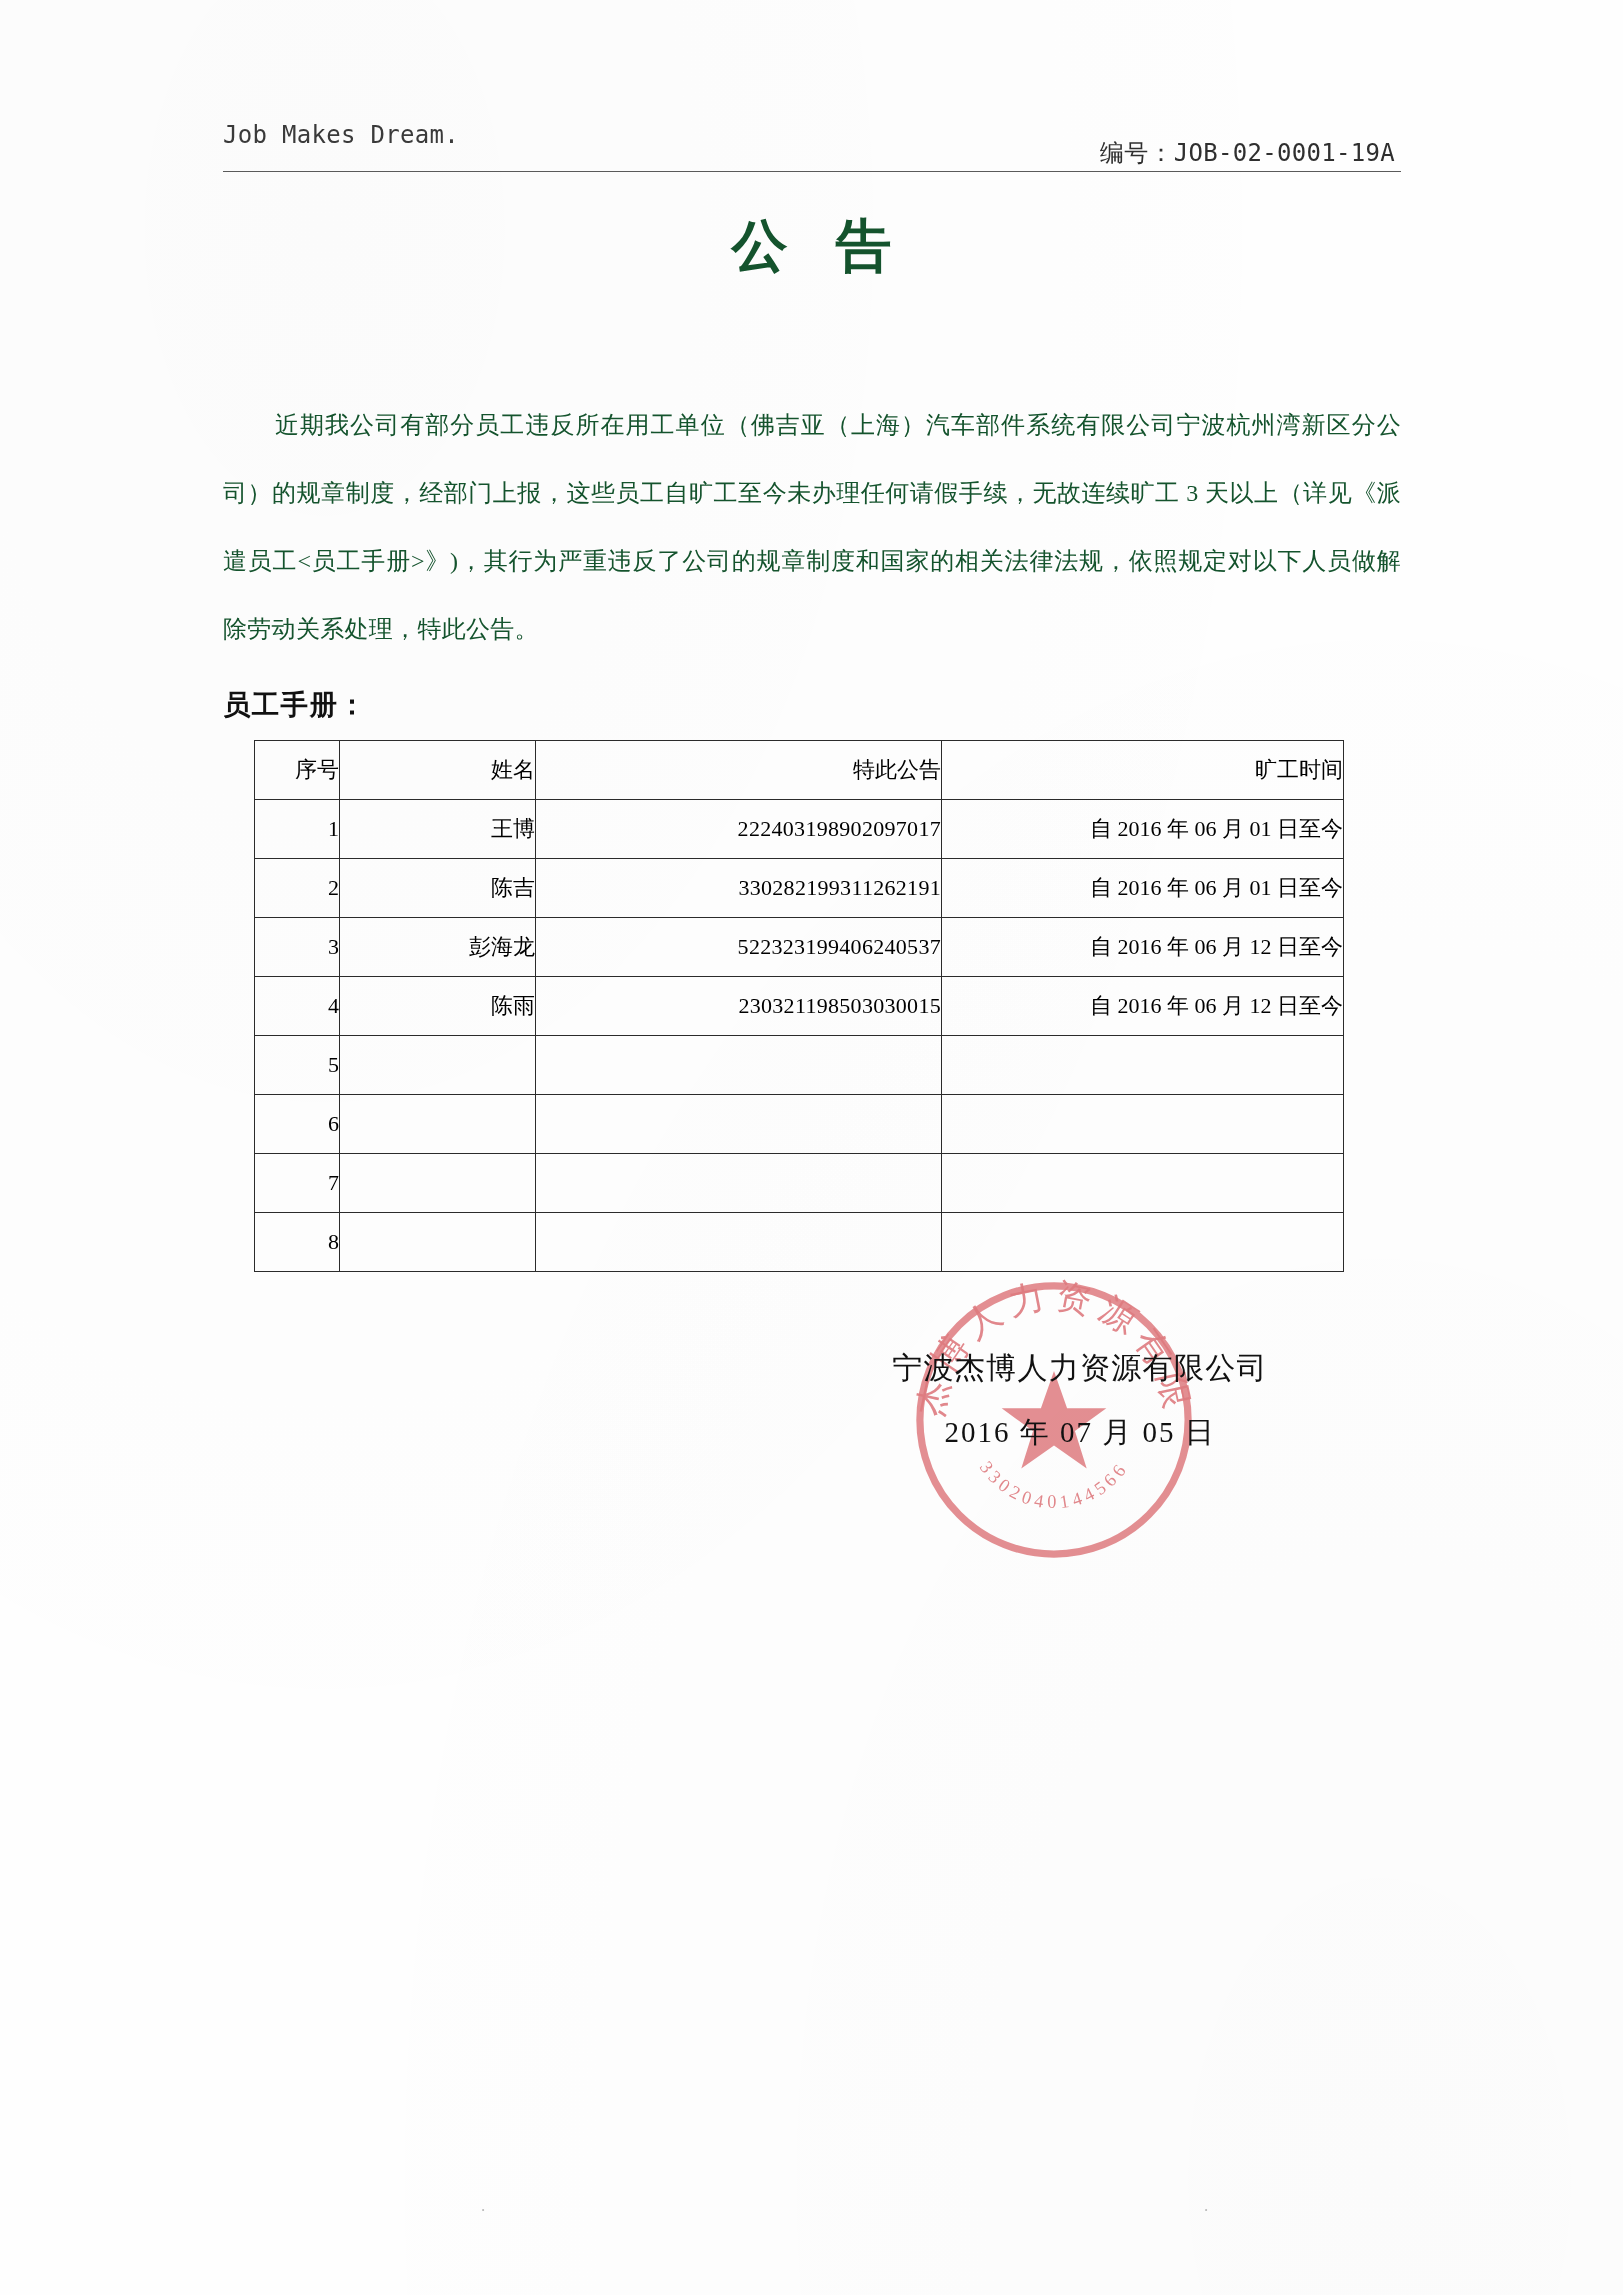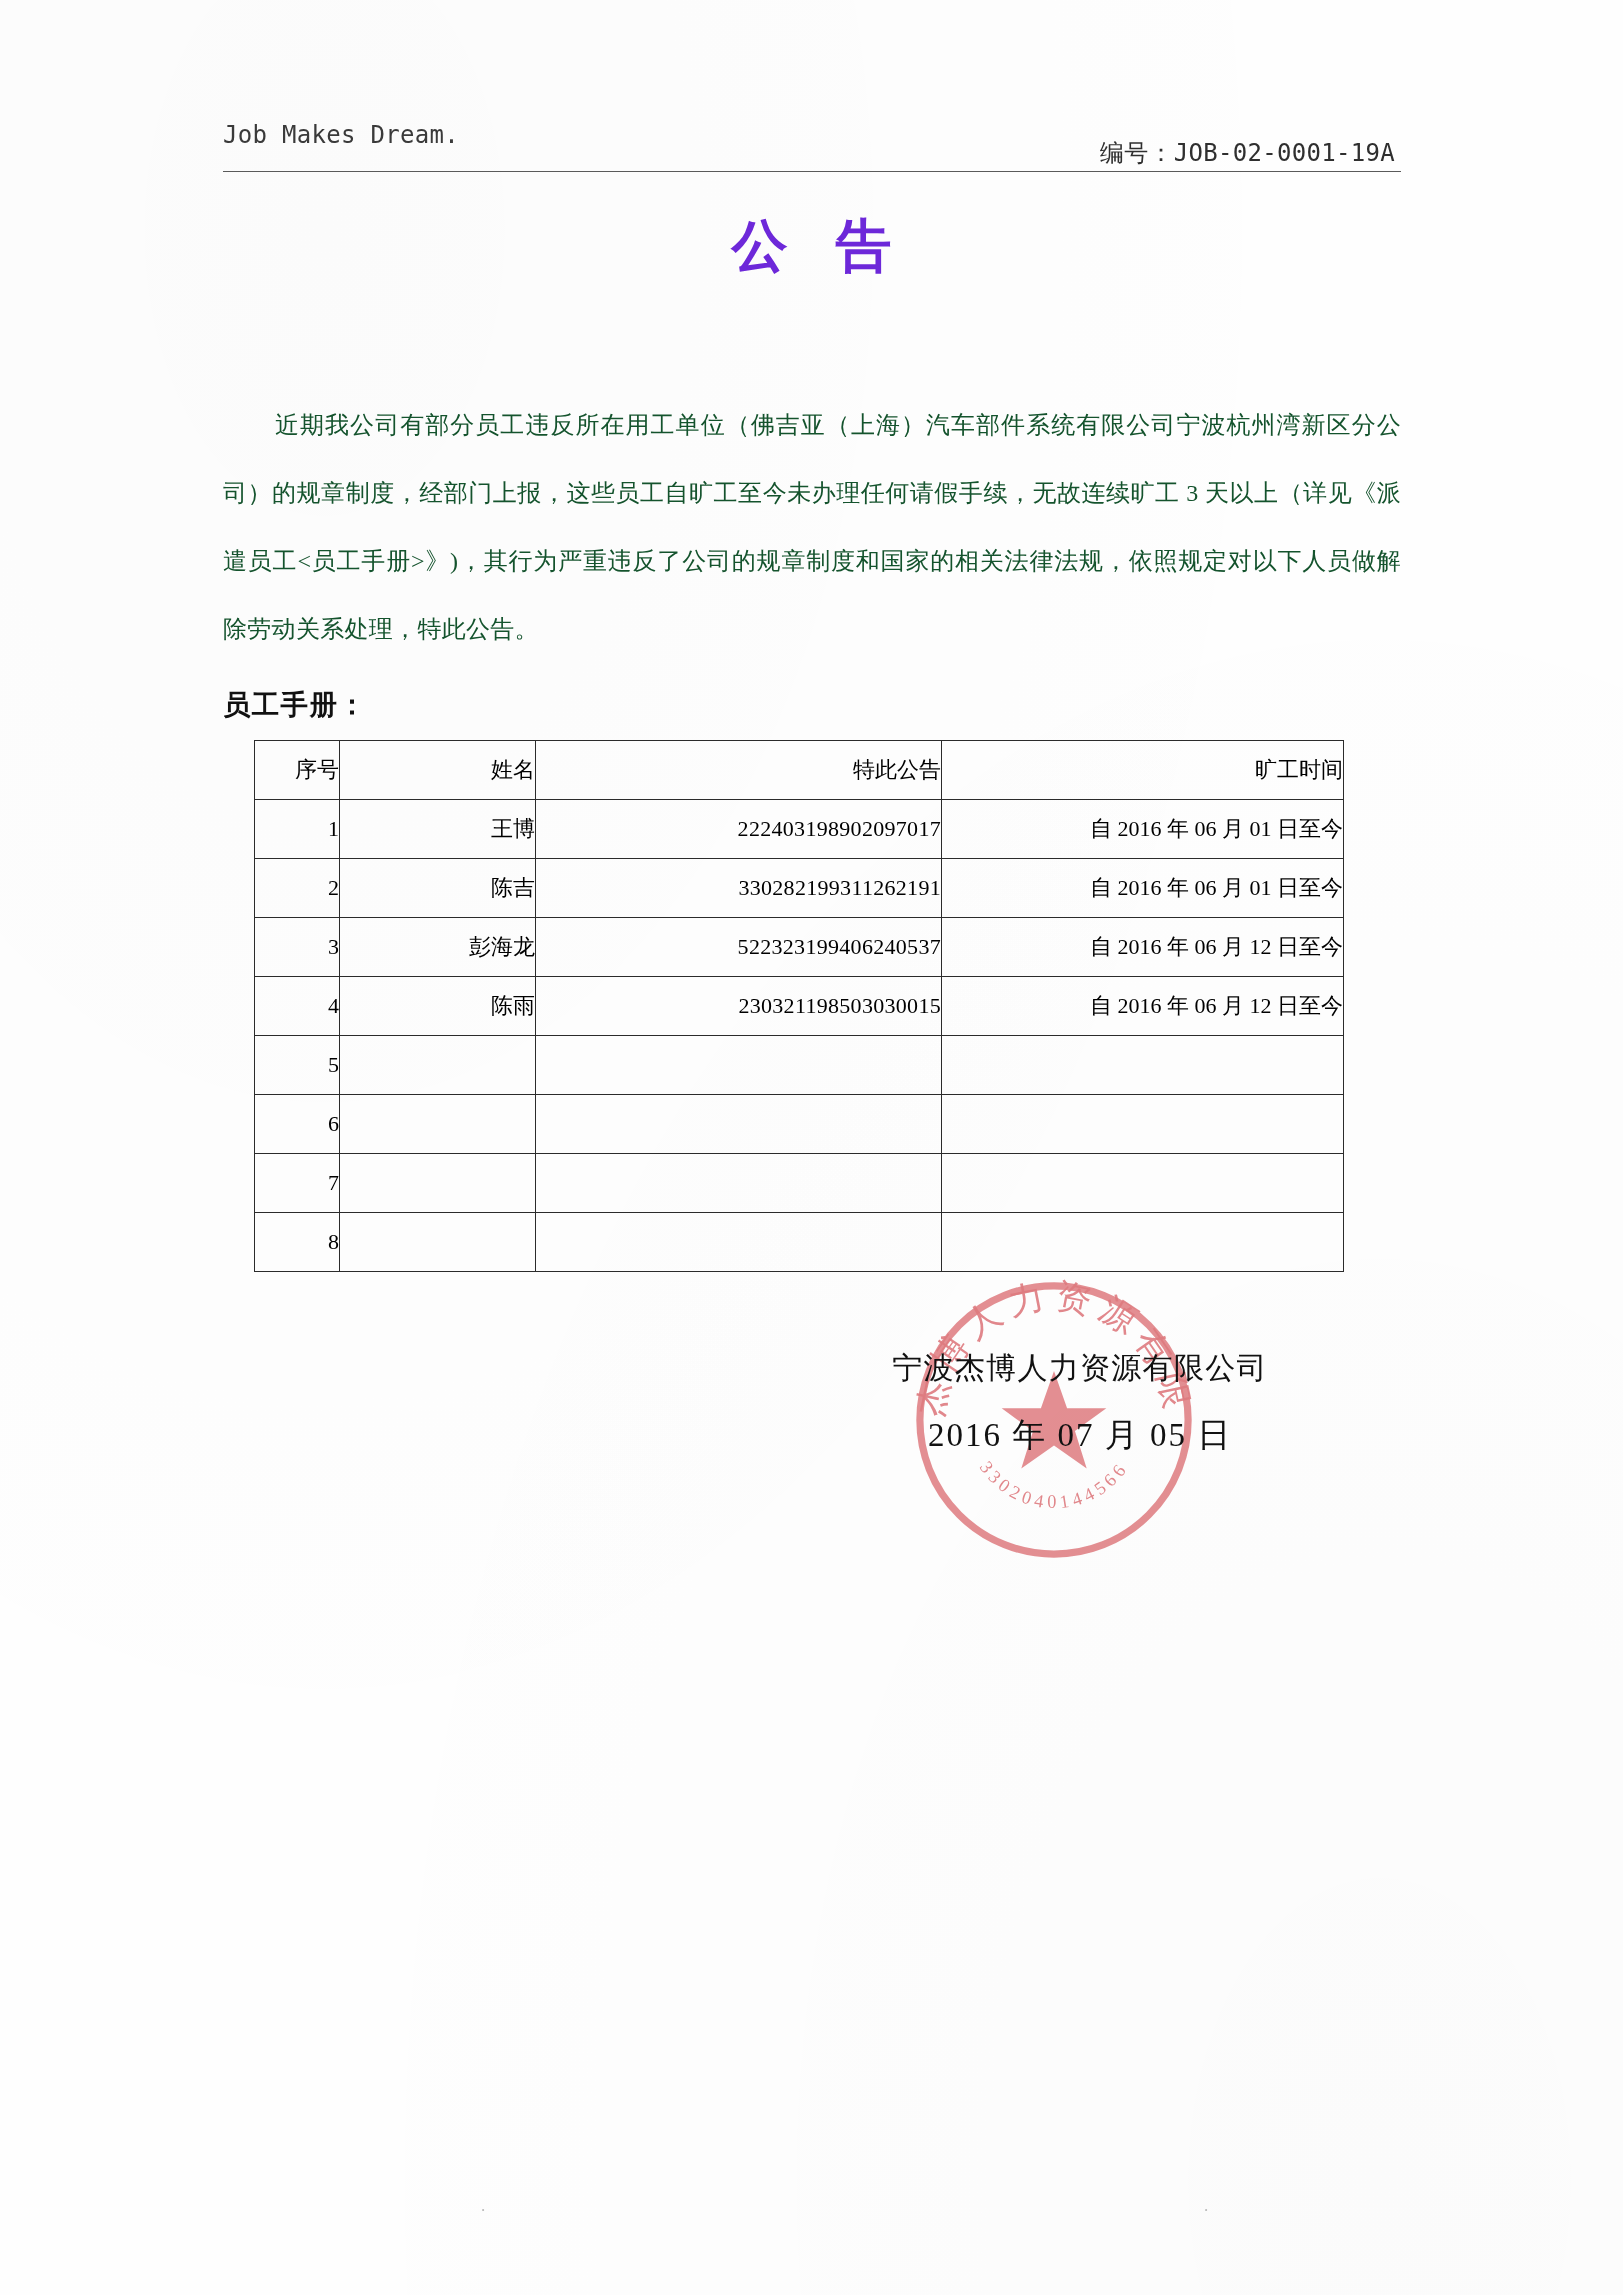--- a/index.html
+++ b/index.html
@@ -73,21 +73,21 @@
   .doc-title {
     position: absolute;
     left: 0;
     top: 209px;
     width: 1623px;
     text-align: center;
     font-size: 56px;
     font-weight: bold;
     letter-spacing: 17px;
     text-indent: 17px;
-    color: #6d28d9;
+    color: #14532d;
     font-family: "Liberation Serif", "DejaVu Serif", serif;
   }
 
   
   .body-block {
     position: absolute;
     left: 223px;
     top: 367px;
     width: 1178px;
   }
@@ -165,21 +165,21 @@
     text-align: center;
     width: 524px;
   }
   .sig-company {
     font-size: 30px;
     letter-spacing: 1.3px;
     color: #111;
     margin-bottom: 23.6px;
   }
   .sig-date {
-    font-size: 33px;
+    font-size: 29px;
     letter-spacing: 2px;
     color: #111;
   }
 
   
   .seal {
     position: absolute;
     left: 897px;
     top: 1263px;
     width: 314px;

